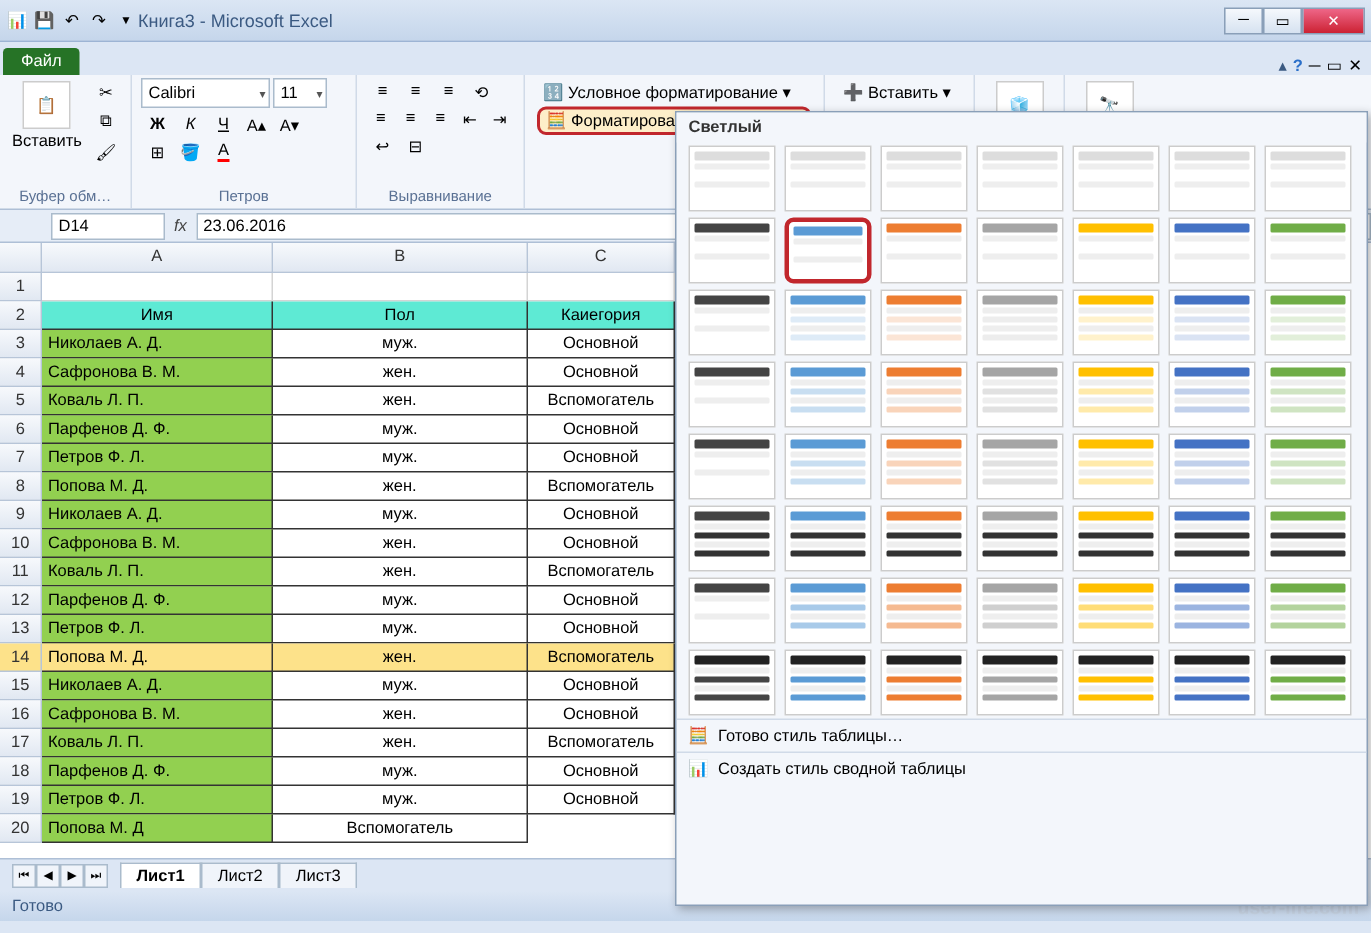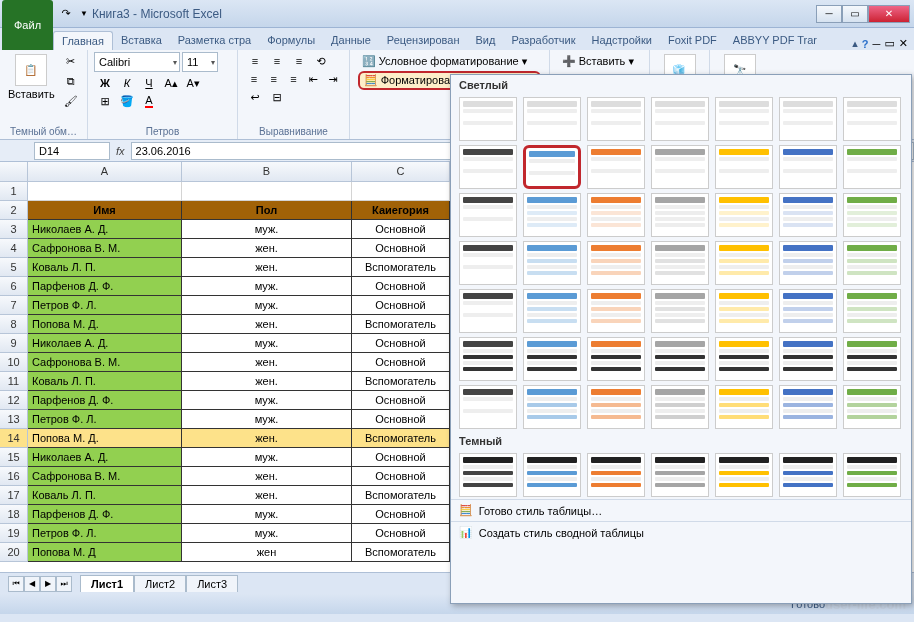--- a/index.html
+++ b/index.html
@@ -6,21 +6,21 @@
 body{background:#dce6f4;width:914px;height:622px;overflow:hidden;position:relative}
 .titlebar{height:28px;background:linear-gradient(#dbe6f4,#c5d6eb);display:flex;align-items:center;padding:0 4px;border-bottom:1px solid #9db4d4}
 .title-left{display:flex;gap:2px;align-items:center}
 .qa-icon{width:16px;height:16px;display:inline-flex;align-items:center;justify-content:center}
 .title-center{flex:1;font-size:12px;color:#3b5a82}
 .title-right{display:flex;gap:0}
 .winbtn{width:26px;height:18px;border:1px solid #8a9fb8;background:linear-gradient(#f5f8fc,#d6e2f0);display:flex;align-items:center;justify-content:center;font-size:10px}
 .winbtn.close{background:linear-gradient(#e68,#c23);color:#fff;width:42px}
 .ribbon-tabs{height:22px;background:#dce6f4;display:flex;align-items:flex-end;padding-left:2px;gap:0}
 .ribbon-tab{padding:3px 8px;color:#3b5a82;cursor:pointer;font-size:11px;white-space:nowrap}
-.ribbon-tab.file{background:#267326;color:#fff;border-radius:3px 3px 0 0;padding:19px 12px}
+.ribbon-tab.file{background:#267326;color:#fff;border-radius:3px 3px 0 0;padding:3px 12px}
 .ribbon-tab.active{background:#f3f6fb;border:1px solid #aebfd6;border-bottom:none;border-radius:3px 3px 0 0}
 .ribbon-right{margin-left:auto;display:flex;gap:4px;padding-right:6px;align-items:center}
 .ribbon-body{height:90px;background:#f3f6fb;border-bottom:1px solid #aebfd6;display:flex;position:relative}
 .rgroup{border-right:1px solid #d0dae8;padding:2px 6px;display:flex;flex-direction:column;justify-content:space-between}
 .rgroup-label{text-align:center;font-size:10px;color:#5a7194;margin-top:2px}
 .rgroup-content{display:flex;gap:4px;align-items:flex-start;flex:1}
 .big-btn{display:flex;flex-direction:column;align-items:center;gap:2px;padding:2px;cursor:pointer}
 .big-icon{width:32px;height:32px;background:#fff;border:1px solid #ccc;display:flex;align-items:center;justify-content:center}
 .small-btns{display:flex;flex-direction:column;gap:2px}
 .sbtn{width:20px;height:18px;border:1px solid transparent;display:flex;align-items:center;justify-content:center;cursor:pointer;font-size:11px}
@@ -32,30 +32,30 @@
 .namebox-row{height:22px;background:#e6edf7;display:flex;align-items:center;border-bottom:1px solid #aebfd6}
 .namebox{width:76px;border:1px solid #abc;background:#fff;height:18px;margin-left:34px;display:flex;align-items:center;padding:0 4px;font-size:11px}
 .fx-label{margin:0 6px;font-style:italic;color:#444}
 .formula{flex:1;border:1px solid #abc;background:#fff;height:18px;padding:0 4px;display:flex;align-items:center;font-size:11px}
 .sheet-area{position:relative;height:410px;background:#fff;overflow:hidden}
 .grid{display:grid;grid-template-columns:28px 154px 170px 98px;font-size:12px}
 .hcell{background:linear-gradient(#f7f9fc,#e1e8f2);border:1px solid #b7c5d8;border-top:none;border-left:none;text-align:center;height:20px;line-height:19px;color:#333}
 .rcell{background:linear-gradient(#f7f9fc,#e1e8f2);border:1px solid #b7c5d8;border-top:none;border-left:none;text-align:center;height:19px;line-height:18px;color:#333;font-size:11px}
 .rcell.sel{background:#fde28a}
 .dcell{border-right:1px solid #333;border-bottom:1px solid #333;height:19px;padding:0 4px;display:flex;align-items:center;overflow:hidden;white-space:nowrap}
-.dcell.hdr{background:#a16207;font-weight:700;justify-content:center}
+.dcell.hdr{background:#5eead4;font-weight:400;justify-content:center}
 .dcell.green{background:#92d050}
 .dcell.center{justify-content:center}
 .dcell.selrow{background:#fde28a!important}
 .sheet-tabs{height:22px;background:#dce6f4;display:flex;align-items:center;padding-left:8px;gap:0;border-top:1px solid #aebfd6}
 .nav-arrows{display:flex;gap:0;margin-right:8px}
 .nav-arrow{width:16px;height:16px;border:1px solid #abc;background:#f0f4fa;display:flex;align-items:center;justify-content:center;font-size:8px}
 .stab{padding:2px 10px;background:#f0f4fa;border:1px solid #abc;border-bottom:none;font-size:11px;cursor:pointer}
 .stab.active{background:#fff;font-weight:bold}
-.statusbar{height:20px;background:linear-gradient(#dce6f4,#c5d6eb);display:flex;align-items:center;padding:0 8px;font-size:11px;color:#3b5a82;justify-content:flex-end}
+.statusbar{height:20px;background:linear-gradient(#dce6f4,#c5d6eb);display:flex;align-items:center;padding:0 8px;font-size:11px;color:#3b5a82;justify-content:space-between}
 .watermark{color:#c8d4e4;font-size:13px;font-weight:bold}
 .gallery-panel{position:absolute;left:450px;top:74px;width:462px;height:530px;background:#f3f6fb;border:1px solid #8a9fb8;box-shadow:2px 2px 6px rgba(0,0,0,.3);z-index:50;overflow:hidden}
 .gsection-title{padding:4px 8px;font-weight:bold;font-size:11px;color:#333;background:#f3f6fb}
 .gswatch-row{display:flex;gap:6px;padding:2px 8px}
 .gswatch{width:58px;height:44px;border:1px solid #ccc;background:#fff;display:flex;flex-direction:column;padding:3px;gap:2px;cursor:pointer}
 .gswatch.highlighted{border:3px solid #c1272d;border-radius:6px}
 .gline{height:4px;border-radius:1px}
 .gfoot{padding:4px 8px;display:flex;align-items:center;gap:6px;font-size:11px;cursor:pointer;border-top:1px solid #d0dae8}
 .rib-right{display:flex;flex-direction:column;gap:2px;padding:2px}
 .rbtn{display:flex;align-items:center;gap:3px;padding:1px 4px;font-size:11px;cursor:pointer;white-space:nowrap}
@@ -74,33 +74,20 @@
   <div class="title-center">Книга3  -  Microsoft Excel</div>
   <div class="title-right">
     <div class="winbtn">─</div>
     <div class="winbtn">▭</div>
     <div class="winbtn close">✕</div>
   </div>
 </div>
 
 <div class="ribbon-tabs">
   <div class="ribbon-tab file">Файл</div>
-  <div id="rtabs" style="display:flex">
-      <div class="ribbon-tab active">Главная</div>
-      <div class="ribbon-tab">Вставка</div>
-      <div class="ribbon-tab">Разметка стра</div>
-      <div class="ribbon-tab">Формулы</div>
-      <div class="ribbon-tab">Данные</div>
-      <div class="ribbon-tab">Рецензирован</div>
-      <div class="ribbon-tab">Вид</div>
-      <div class="ribbon-tab">Разработчик</div>
-      <div class="ribbon-tab">Надстройки</div>
-      <div class="ribbon-tab">Foxit PDF</div>
-      <div class="ribbon-tab">ABBYY PDF Trar</div>
-    </div>
   <div class="ribbon-right">
     <span style="color:#3b5a82">▴</span>
     <span style="color:#2a6fc9;font-weight:bold">?</span>
     <span>─</span>
     <span>▭</span>
     <span>✕</span>
   </div>
 </div>
 
 <div class="ribbon-body">
@@ -109,21 +96,21 @@
       <div class="big-btn">
         <div class="big-icon">📋</div>
         <span>Вставить</span>
       </div>
       <div class="small-btns">
         <div class="sbtn">✂</div>
         <div class="sbtn">⧉</div>
         <div class="sbtn">🖌</div>
       </div>
     </div>
-    <div class="rgroup-label">Темный обм…</div>
+    <div class="rgroup-label">Буфер обм…</div>
   </div>
   <div class="rgroup" style="width:150px">
     <div style="flex:1">
       <div class="font-row">
         <div class="combo" style="width:86px">Calibri</div>
         <div class="combo" style="width:36px">11</div>
       </div>
       <div class="icon-grid">
         <div class="sbtn">
             <b>Ж</b>
@@ -288,21 +275,20 @@
       <div class="rcell">18</div>
       <div class="dcell green">Парфенов Д. Ф.</div>
       <div class="dcell center">муж.</div>
       <div class="dcell center">Основной</div>
       <div class="rcell">19</div>
       <div class="dcell green">Петров Ф. Л.</div>
       <div class="dcell center">муж.</div>
       <div class="dcell center">Основной</div>
       <div class="rcell">20</div>
       <div class="dcell green">Попова М. Д</div>
-      <div class="dcell center">жен</div>
       <div class="dcell center">Вспомогатель</div>
     </div>
 </div>
 
 <div class="sheet-tabs">
   <div class="nav-arrows">
     <div class="nav-arrow">⏮</div>
     <div class="nav-arrow">◀</div>
     <div class="nav-arrow">▶</div>
     <div class="nav-arrow">⏭</div>
@@ -675,21 +661,20 @@
         </div>
         <div class="gswatch">
           <div class="gline" style="background: rgb(112, 173, 71); height: 6px;"></div>
           <div class="gline" style="background: rgb(238, 238, 238);"></div>
           <div class="gline" style="background: rgba(112, 173, 71, 0.533);"></div>
           <div class="gline" style="background: rgb(238, 238, 238);"></div>
           <div class="gline" style="background: rgba(112, 173, 71, 0.533);"></div>
         </div>
       </div>
     </div>
-  <div class="gsection-title">Темный</div>
   <div id="gal-dark">
       <div class="gswatch-row">
         <div class="gswatch">
           <div class="gline" style="background: rgb(34, 34, 34); height: 6px;"></div>
           <div class="gline" style="background: rgb(238, 238, 238);"></div>
           <div class="gline" style="background: rgb(68, 68, 68);"></div>
           <div class="gline" style="background: rgb(238, 238, 238);"></div>
           <div class="gline" style="background: rgb(68, 68, 68);"></div>
         </div>
         <div class="gswatch">

